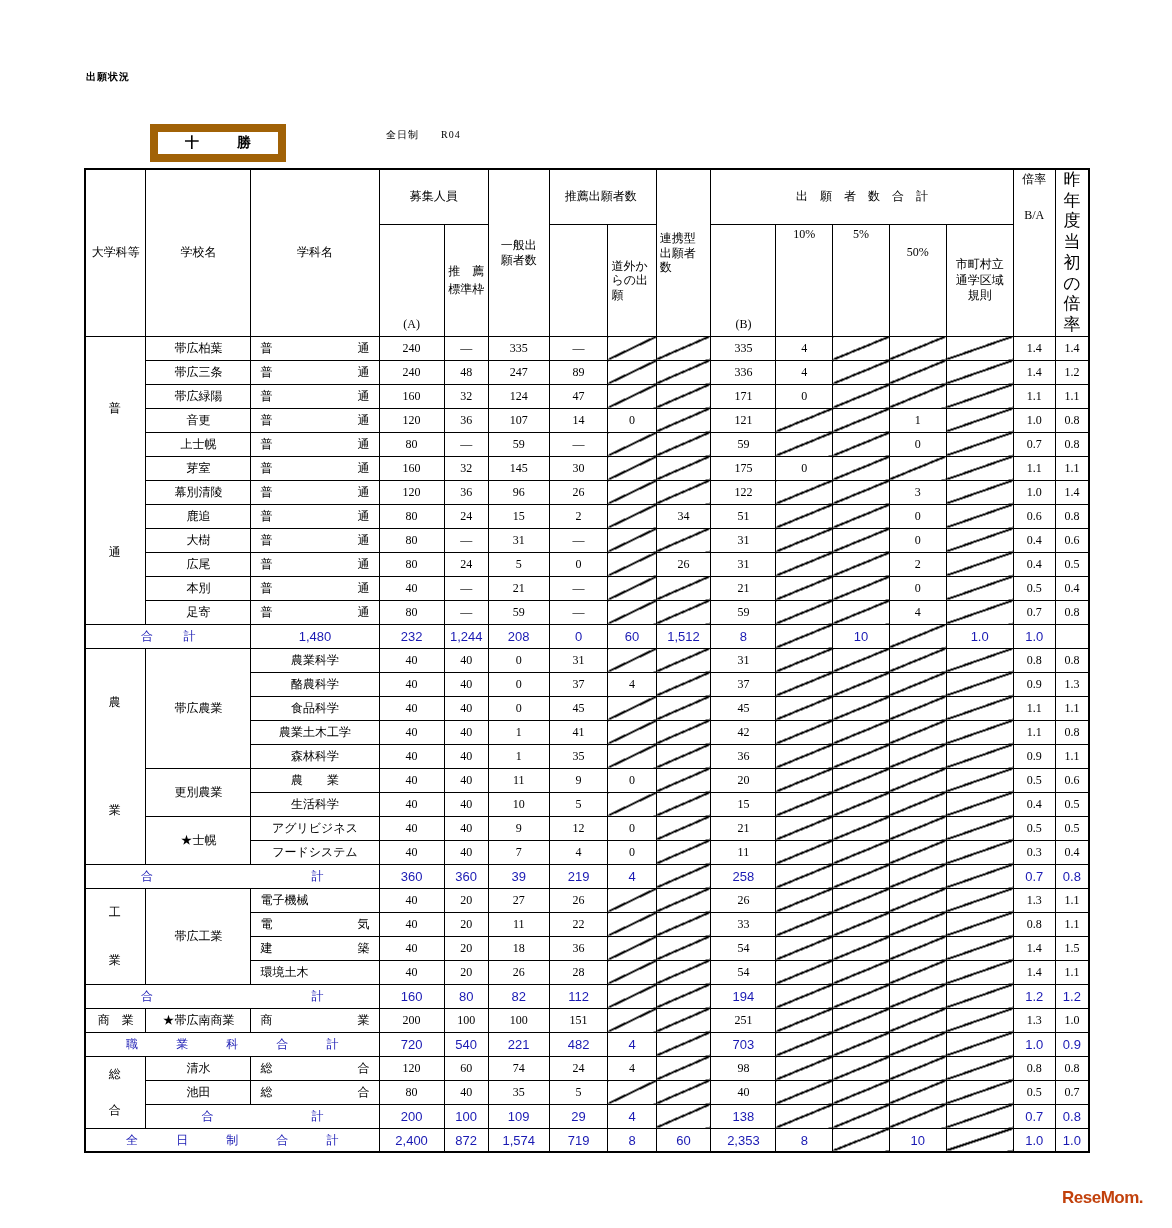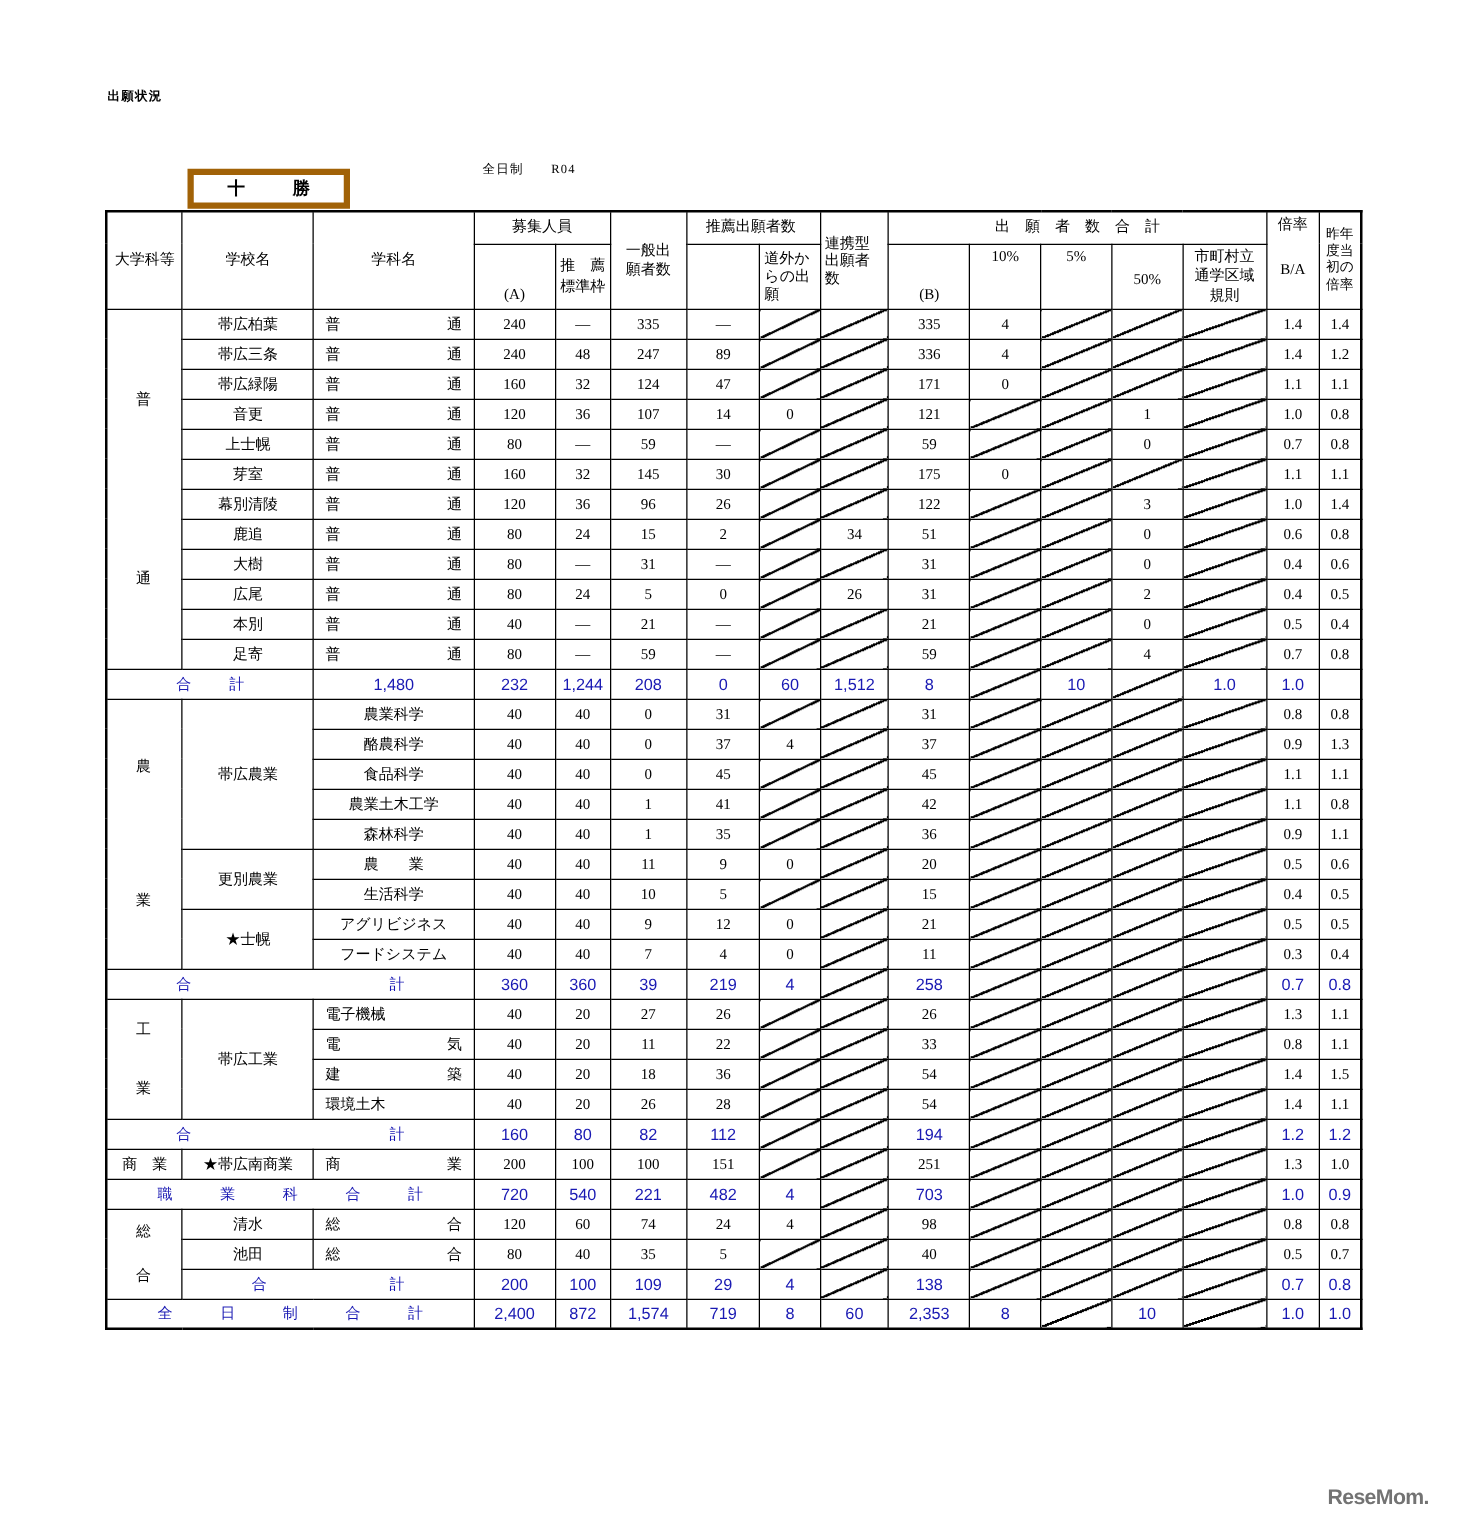--- a/index.html
+++ b/index.html
@@ -13,34 +13,33 @@
   }
   #page-title{
     position:absolute;left:86px;top:70px;
     font-size:10px;font-weight:bold;
     font-family:"Liberation Sans","DejaVu Sans",sans-serif;
     letter-spacing:1px;
   }
   #region-box{
     position:absolute;left:150px;top:124px;
     width:120px;height:22px;
-    border:5px solid #a16207;
+    border:8px solid #a16207;
     display:flex;align-items:center;justify-content:center;
     font-size:14px;font-weight:bold;letter-spacing:12px;
     text-indent:12px;
     font-family:"Liberation Sans","DejaVu Sans",sans-serif;
-    margin-top:11px;
   }
   #mode-label{
     position:absolute;left:386px;top:128px;
     font-size:10px;letter-spacing:1px;
   }
   #watermark{
     position:absolute;left:1062px;top:1188px;
-    font-size:17px;font-weight:bold;color:#737373;
+    font-size:17px;font-weight:bold;color:#c2410c;
     font-family:"Liberation Sans","DejaVu Sans",sans-serif;
     letter-spacing:-0.5px;
   }
 
   table.grid{
     position:absolute;left:84px;top:168px;
     border-collapse:collapse;
     table-layout:fixed;
     width:1006px;
     background:#fff;
@@ -124,21 +123,21 @@
 願者数</td>
       <td colspan="2" class="hd" style="text-align:left;padding-left:15px">推薦出願者数</td>
       <td rowspan="2" class="hd-mid" style="white-space:pre-line;text-align:left;padding-left:3px;line-height:1.2">連携型
 出願者
 数</td>
       <td colspan="5" class="hd" style="height:26px">出　願　者　数　合　計</td>
       <td rowspan="2" class="hd" style="height:26px;vertical-align:top;padding-top:3px">
         <div>倍率</div>
         <div style="margin-top:22px">B/A</div>
       </td>
-      <td rowspan="2" class="hd" style="white-space:pre-line;line-height:1.22;font-size:11px">昨年
+      <td rowspan="2" class="hd" style="white-space:pre-line;line-height:1.22;font-size:17px">昨年
 度当
 初の
 倍率</td>
     </tr>
     <tr>
       <td class="hd" style="height:52px;vertical-align:bottom;padding-bottom:4px">(A)</td>
       <td class="hd-mid" style="white-space:pre-line;line-height:1.45;height:52px">推　薦
 標準枠</td>
       <td></td>
       <td class="hd-mid" style="white-space:pre-line;text-align:left;padding-left:3px;line-height:1.2">道外か

